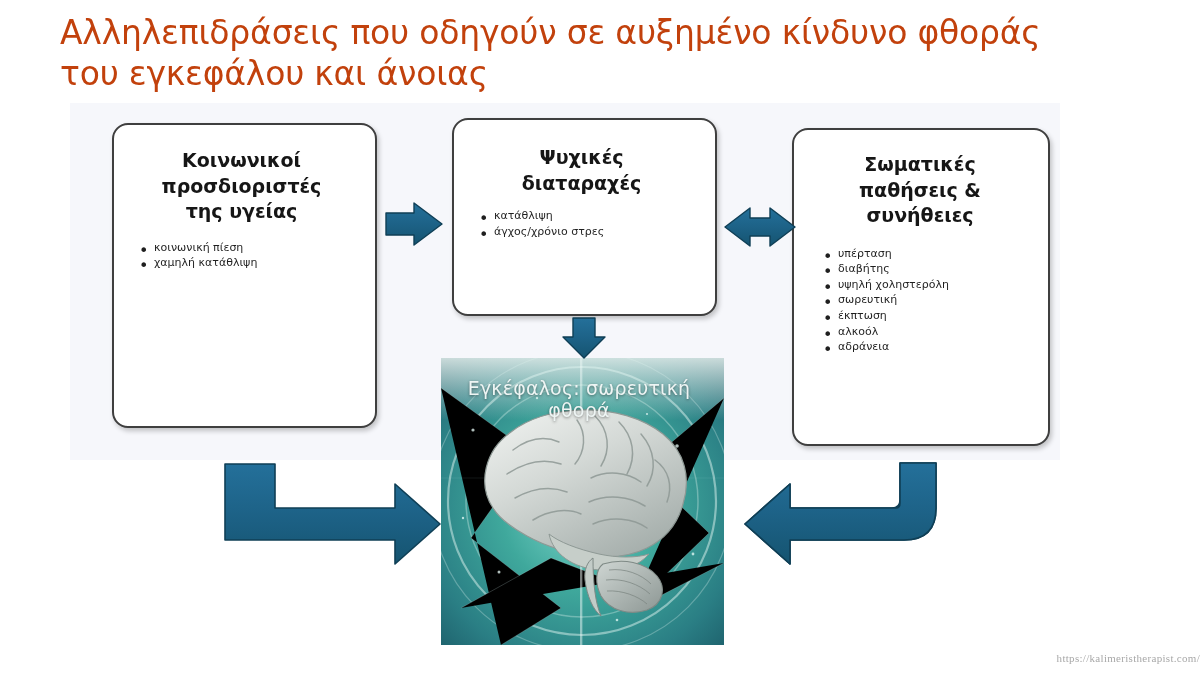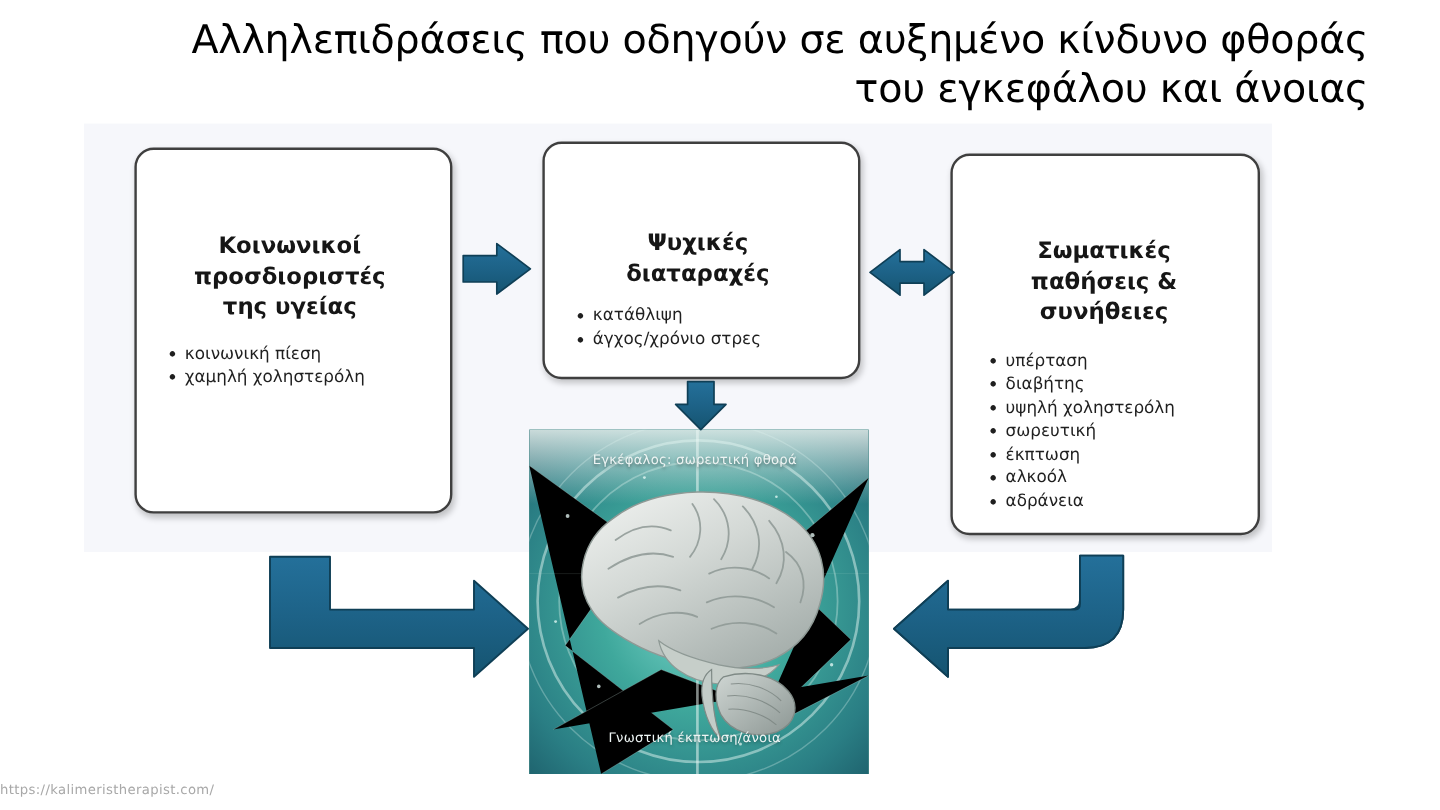--- a/index.html
+++ b/index.html
@@ -18,25 +18,25 @@
     background: #ffffff;
     overflow: hidden;
   }
 
   
   #title {
     position: absolute;
     left: 60px;
     top: 12px;
     width: 1080px;
-    text-align: right;
+    text-align: left;
     font-family: "DejaVu Sans", "Liberation Sans", sans-serif;
     font-size: 33px;
     line-height: 1.25;
-    color: #000000;
+    color: #c2410c;
     font-weight: 400;
     letter-spacing: -0.2px;
     white-space: pre-line;
   }
 
   
   #panel {
     position: absolute;
     left: 70px;
     top: 103px;
@@ -54,31 +54,30 @@
     box-shadow: 2px 3px 5px rgba(0,0,0,0.22);
     box-sizing: border-box;
   }
   .box-title {
     text-align: center;
     font-weight: bold;
     color: #161616;
     font-size: 19px;
     line-height: 1.35;
     white-space: pre-line;
-    margin-top: 45px;
   }
   .box ul {
     margin: 0;
     padding: 0 0 0 30px;
     list-style: none;
   }
   .box li {
     position: relative;
     color: #1f1f1f;
-    font-size: 14px;
+    font-size: 11px;
     line-height: 1.32;
     margin-bottom: 1px;
   }
   .box li::before {
     content: "\2022";
     position: absolute;
     left: -15px;
     top: -1px;
     font-size: 16px;
     color: #1f1f1f;
@@ -116,57 +115,58 @@
     width: 283px;
     height: 287px;
     display: block;
   }
   .brain-caption {
     position: absolute;
     left: 0;
     width: 276px;
     text-align: center;
     color: #eef5f4;
-    font-size: 11px;
+    font-size: 19px;
     letter-spacing: 0.2px;
     text-shadow: 0 1px 3px rgba(0,0,0,0.45);
     z-index: 5;
   }
   #brain-caption-top { top: 19px; }
   #brain-caption-bottom { top: 250px; }
 
   
   #footer-url {
     position: absolute;
     left: 0;
     top: 652px;
     width: 1200px;
-    text-align: left;
+    text-align: right;
     color: #a8a8a8;
     font-size: 11px;
     letter-spacing: 0.3px;
+    font-family: Liberation Serif, serif;
   }
 </style>
 </head>
 <body>
 
 <div id="canvas">
 
   <div id="title">Αλληλεπιδράσεις που οδηγούν σε αυξημένο κίνδυνο φθοράς
 του εγκεφάλου και άνοιας</div>
 
   <div id="panel"></div>
 
   <div class="box" id="box-social">
     <div class="box-title">Κοινωνικοί
 προσδιοριστές
 της υγείας</div>
     <ul>
       <li>κοινωνική πίεση</li>
-      <li>χαμηλή χοληστερόλη</li>
+      <li>χαμηλή κατάθλιψη</li>
     </ul>
   </div>
 
   <div class="box" id="box-mental">
     <div class="box-title">Ψυχικές
 διαταραχές</div>
     <ul>
       <li>κατάθλιψη</li>
       <li>άγχος/χρόνιο στρες</li>
     </ul>
@@ -268,21 +268,20 @@
         <g fill="none" stroke="#79837f" stroke-width="0.9" stroke-opacity="0.8">
           <path d="M168 212 C184 210 200 216 210 226"></path>
           <path d="M165 222 C181 220 198 226 209 236"></path>
           <path d="M166 233 C181 232 197 238 206 246"></path>
         </g>
 
         <path d="M152 200 C152 224 154 244 160 258 C152 252 146 238 144 222 C143 212 146 204 152 200 Z" fill="#c3ccc8" stroke="#7f8a86" stroke-width="1"></path>
       </g>
     </svg>
     <div class="brain-caption" id="brain-caption-top">Εγκέφαλος: σωρευτική φθορά</div>
-    <div class="brain-caption" id="brain-caption-bottom">Γνωστική έκπτωση/άνοια</div>
   </div>
 
   <svg id="arrows" viewBox="0 0 1200 675">
     <defs>
       <linearGradient id="arrowFill" x1="0%" y1="0%" x2="0%" y2="100%">
         <stop offset="0%" stop-color="#24709a"></stop>
         <stop offset="50%" stop-color="#1d6287"></stop>
         <stop offset="100%" stop-color="#155470"></stop>
       </linearGradient>
     </defs>

